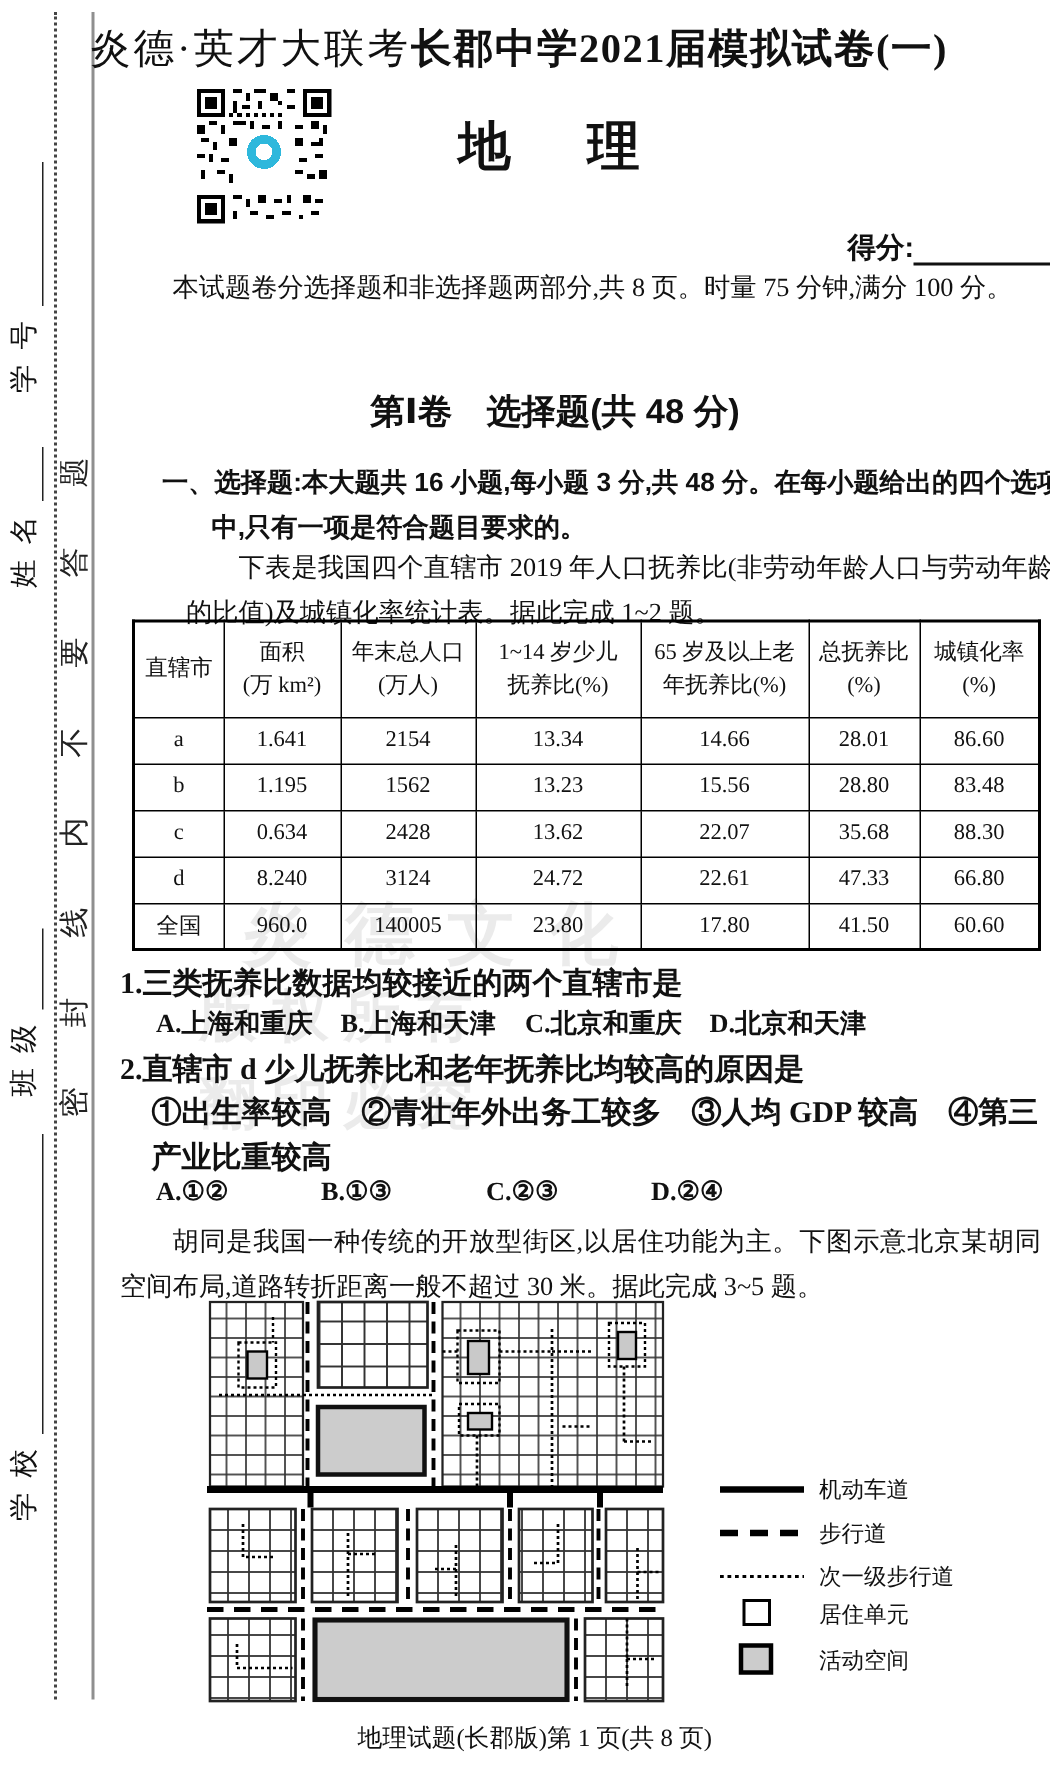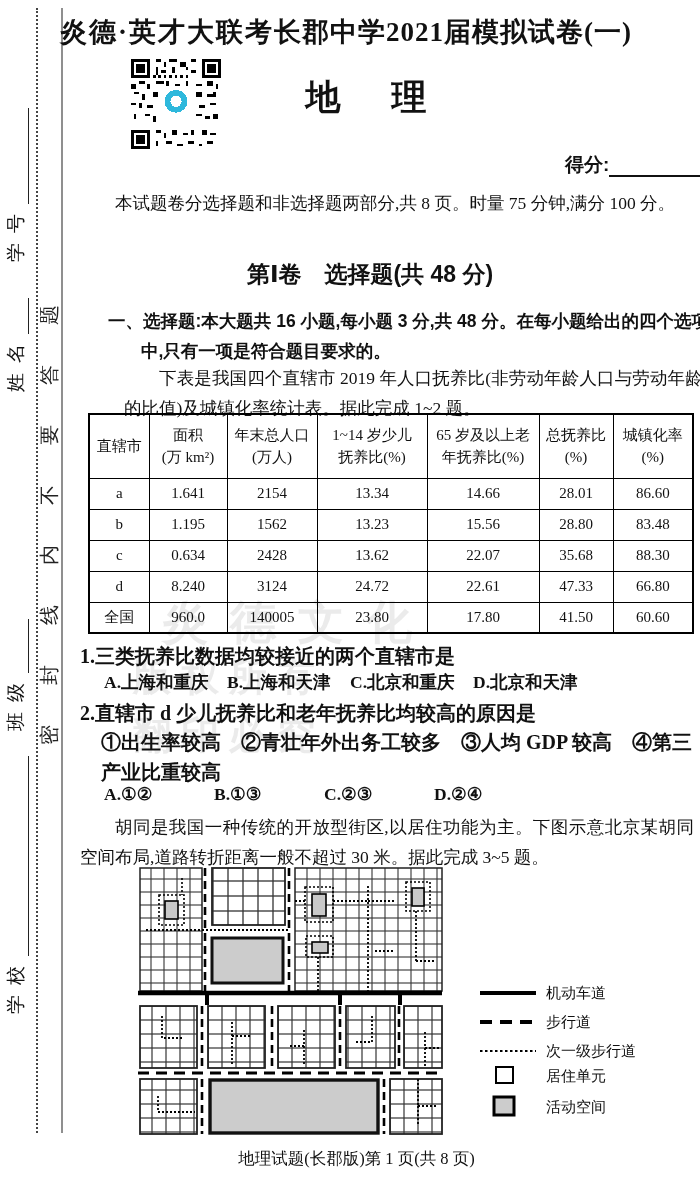--- a/index.html
+++ b/index.html
@@ -17,21 +17,21 @@
             transform:translate(-50%,-50%) rotate(-90deg); }
   .mfield .lab { letter-spacing:10px; white-space:nowrap; }
   .mfield .blank { border-bottom:1.5px solid #222; height:20px; }
   .sealtext { position:absolute; left:48px; top:495px; width:500px; height:24px;
               transform:translate(-50%,-50%) rotate(-90deg);
               font-size:20px; letter-spacing:40px; white-space:nowrap; color:#222; }
 
   
   .main-title { position:absolute; left:0; top:14px; width:692px; text-align:center;
                 font-size:27px; font-weight:bold; white-space:nowrap; }
-  .main-title .t1 { font-weight:700; letter-spacing:2px; }
+  .main-title .t1 { font-weight:400; letter-spacing:2px; }
   .main-title .t2 { letter-spacing:1px; }
   .qr { position:absolute; left:131px; top:59px; width:90px; height:90px; }
   .subject { position:absolute; left:0; top:74px; width:692px; text-align:center;
              font-size:35px; letter-spacing:8px; }
   .score { position:absolute; left:541px; top:152px; width:172px; display:flex; align-items:center; }
   .score .slab { font-size:19px; }
   .score .sblank { flex:1; border-bottom:2px solid #111; height:24px; }
 
   
   .para { position:absolute; left:80px; width:614px; font-size:17.5px; line-height:30px; text-align:justify; }
@@ -175,21 +175,21 @@
     </svg>
   </div>
 
   <div class="subject hei">地　理</div>
 
   <div class="score">
     <span class="slab hei">得分:</span>
     <span class="sblank"></span>
   </div>
 
-  <div class="para ind" style="top:188px;">本试题卷分选择题和非选择题两部分,共 8 页。时量 75 分钟,满分 100 分。</div>
+  <div class="para ind" style="top:176px;">本试题卷分选择题和非选择题两部分,共 8 页。时量 75 分钟,满分 100 分。</div>
 
   <div class="sec-title hei">第Ⅰ卷　选择题(共 48 分)</div>
 
   <div class="instruction hei">一、选择题:本大题共 16 小题,每小题 3 分,共 48 分。在每小题给出的四个选项中,只有一项是符合题目要求的。</div>
 
   <div class="para ind" style="top:363px;margin-left:44px;">下表是我国四个直辖市 2019 年人口抚养比(非劳动年龄人口与劳动年龄人口的比值)及城镇化率统计表。据此完成 1~2 题。</div>
 
   <div class="wm wm2">版权所有</div>
   <div class="wm wm1">炎德文化</div>
   <div class="wm wm3">翻印必究</div>

